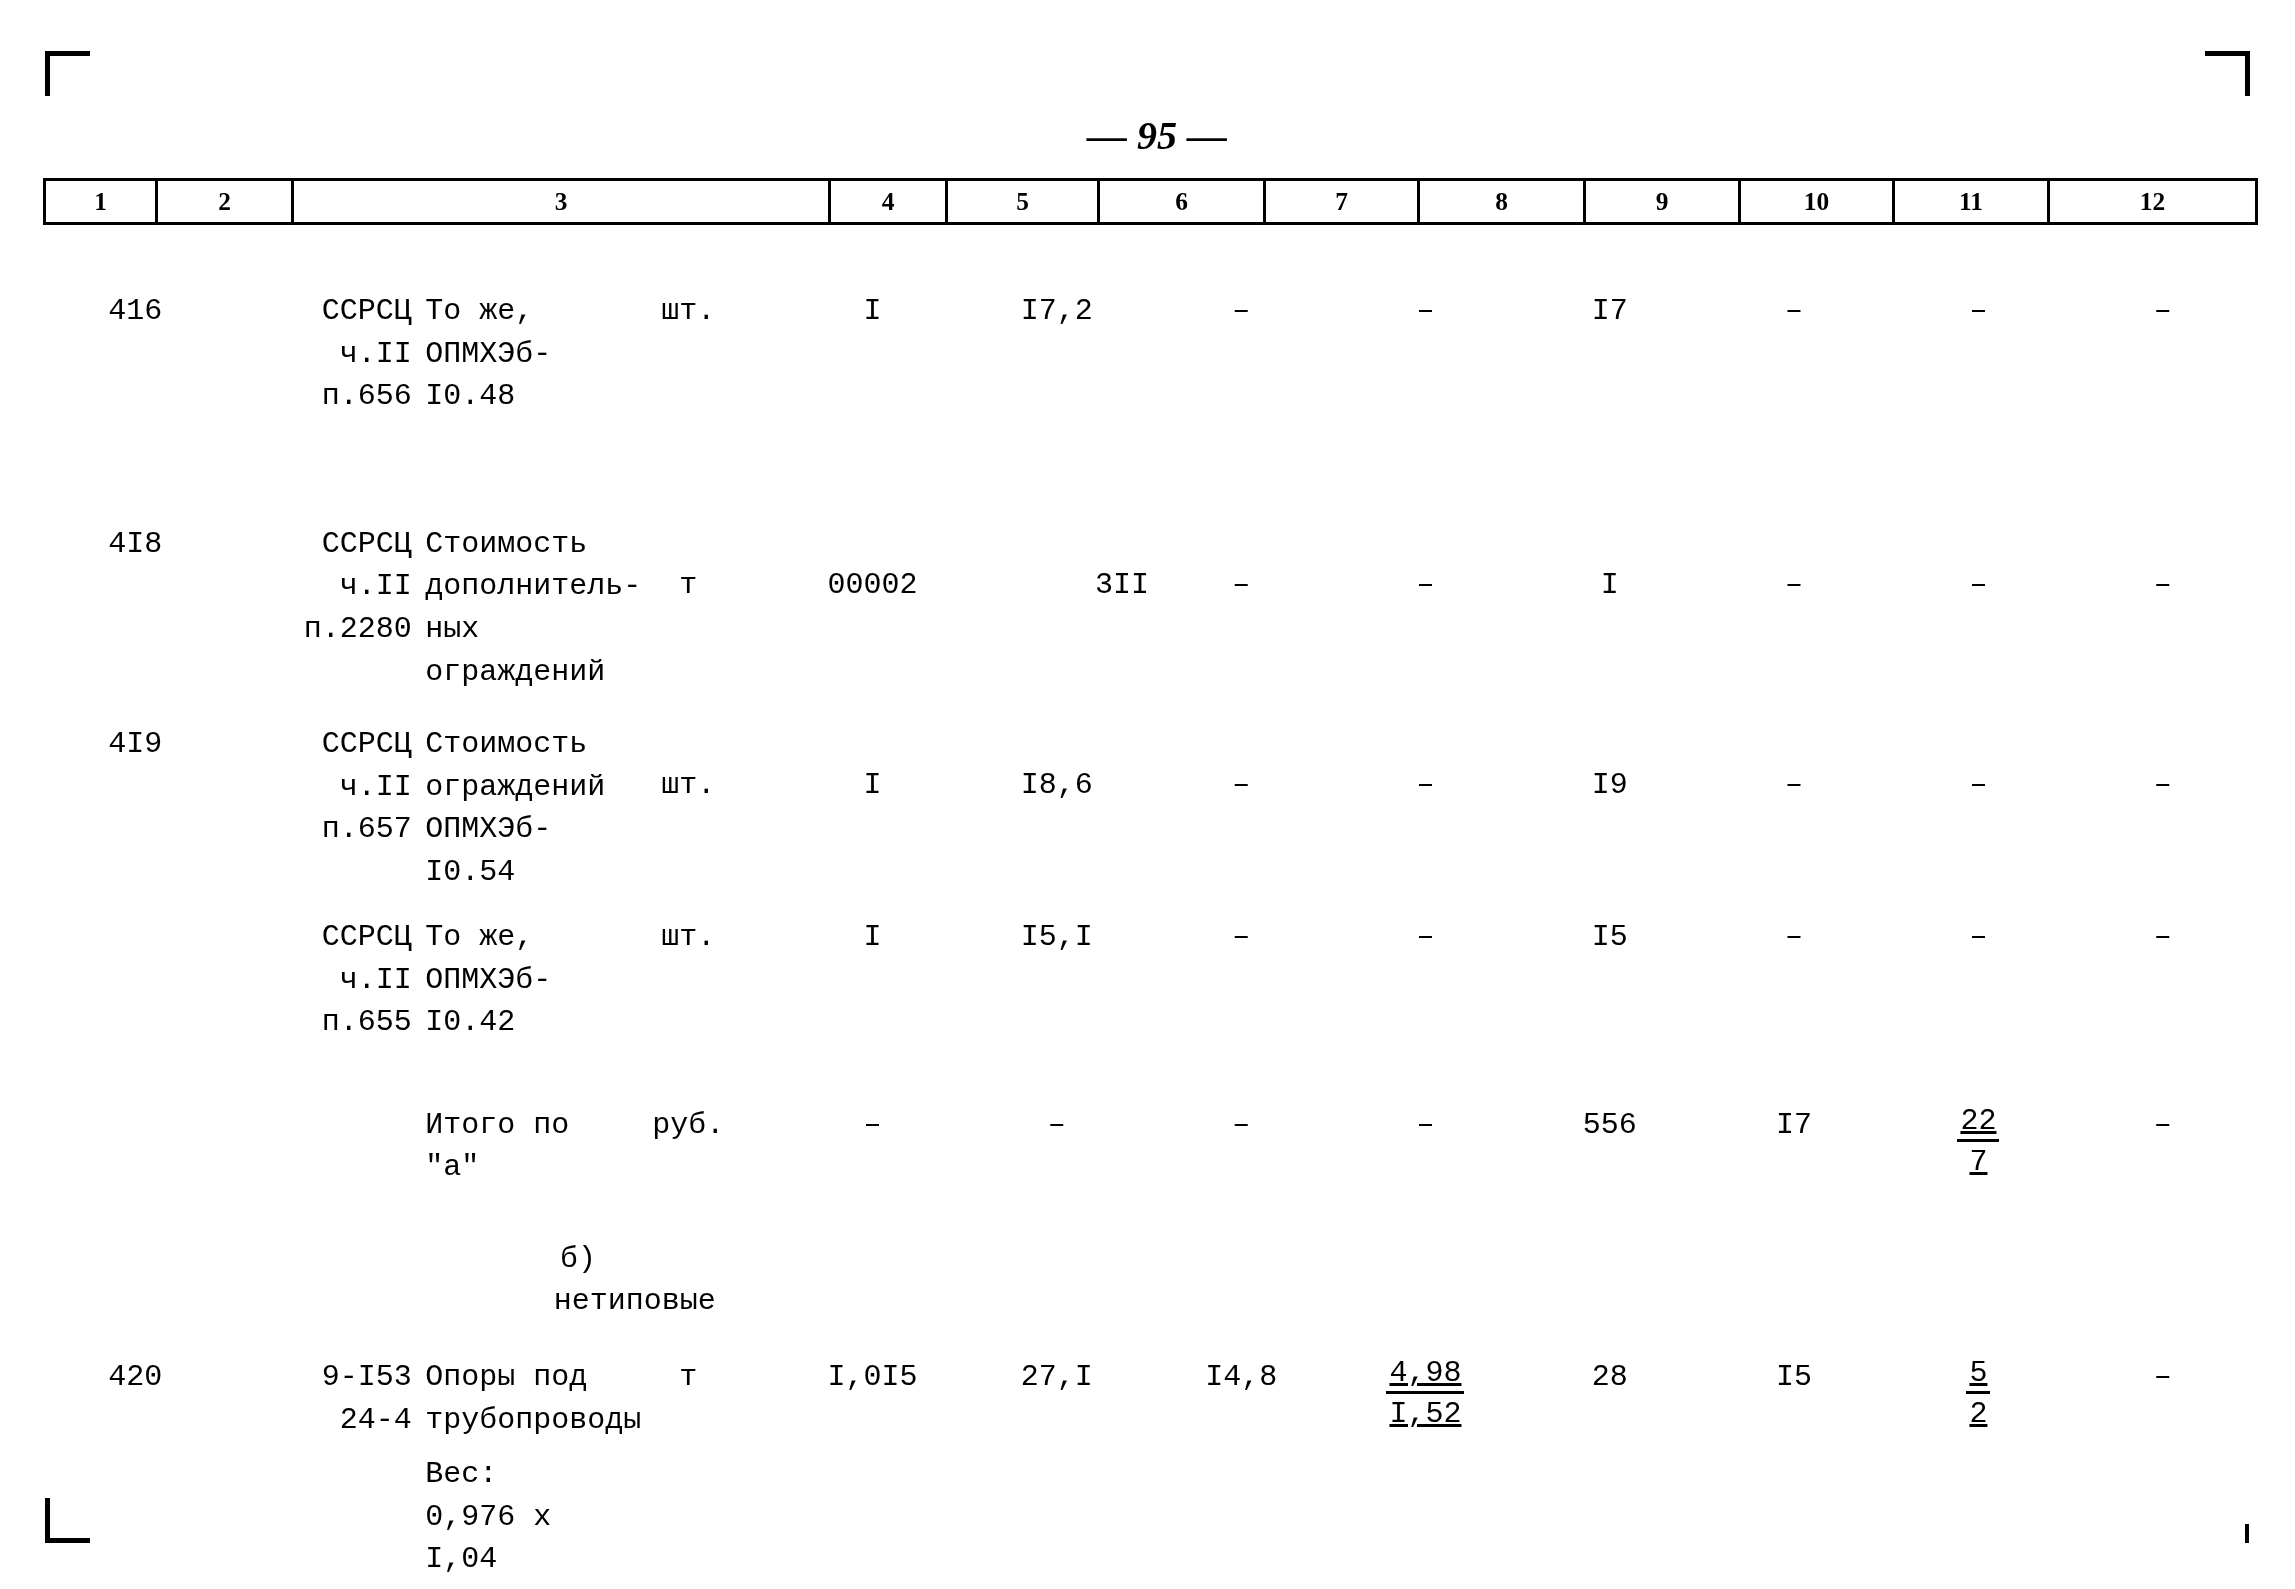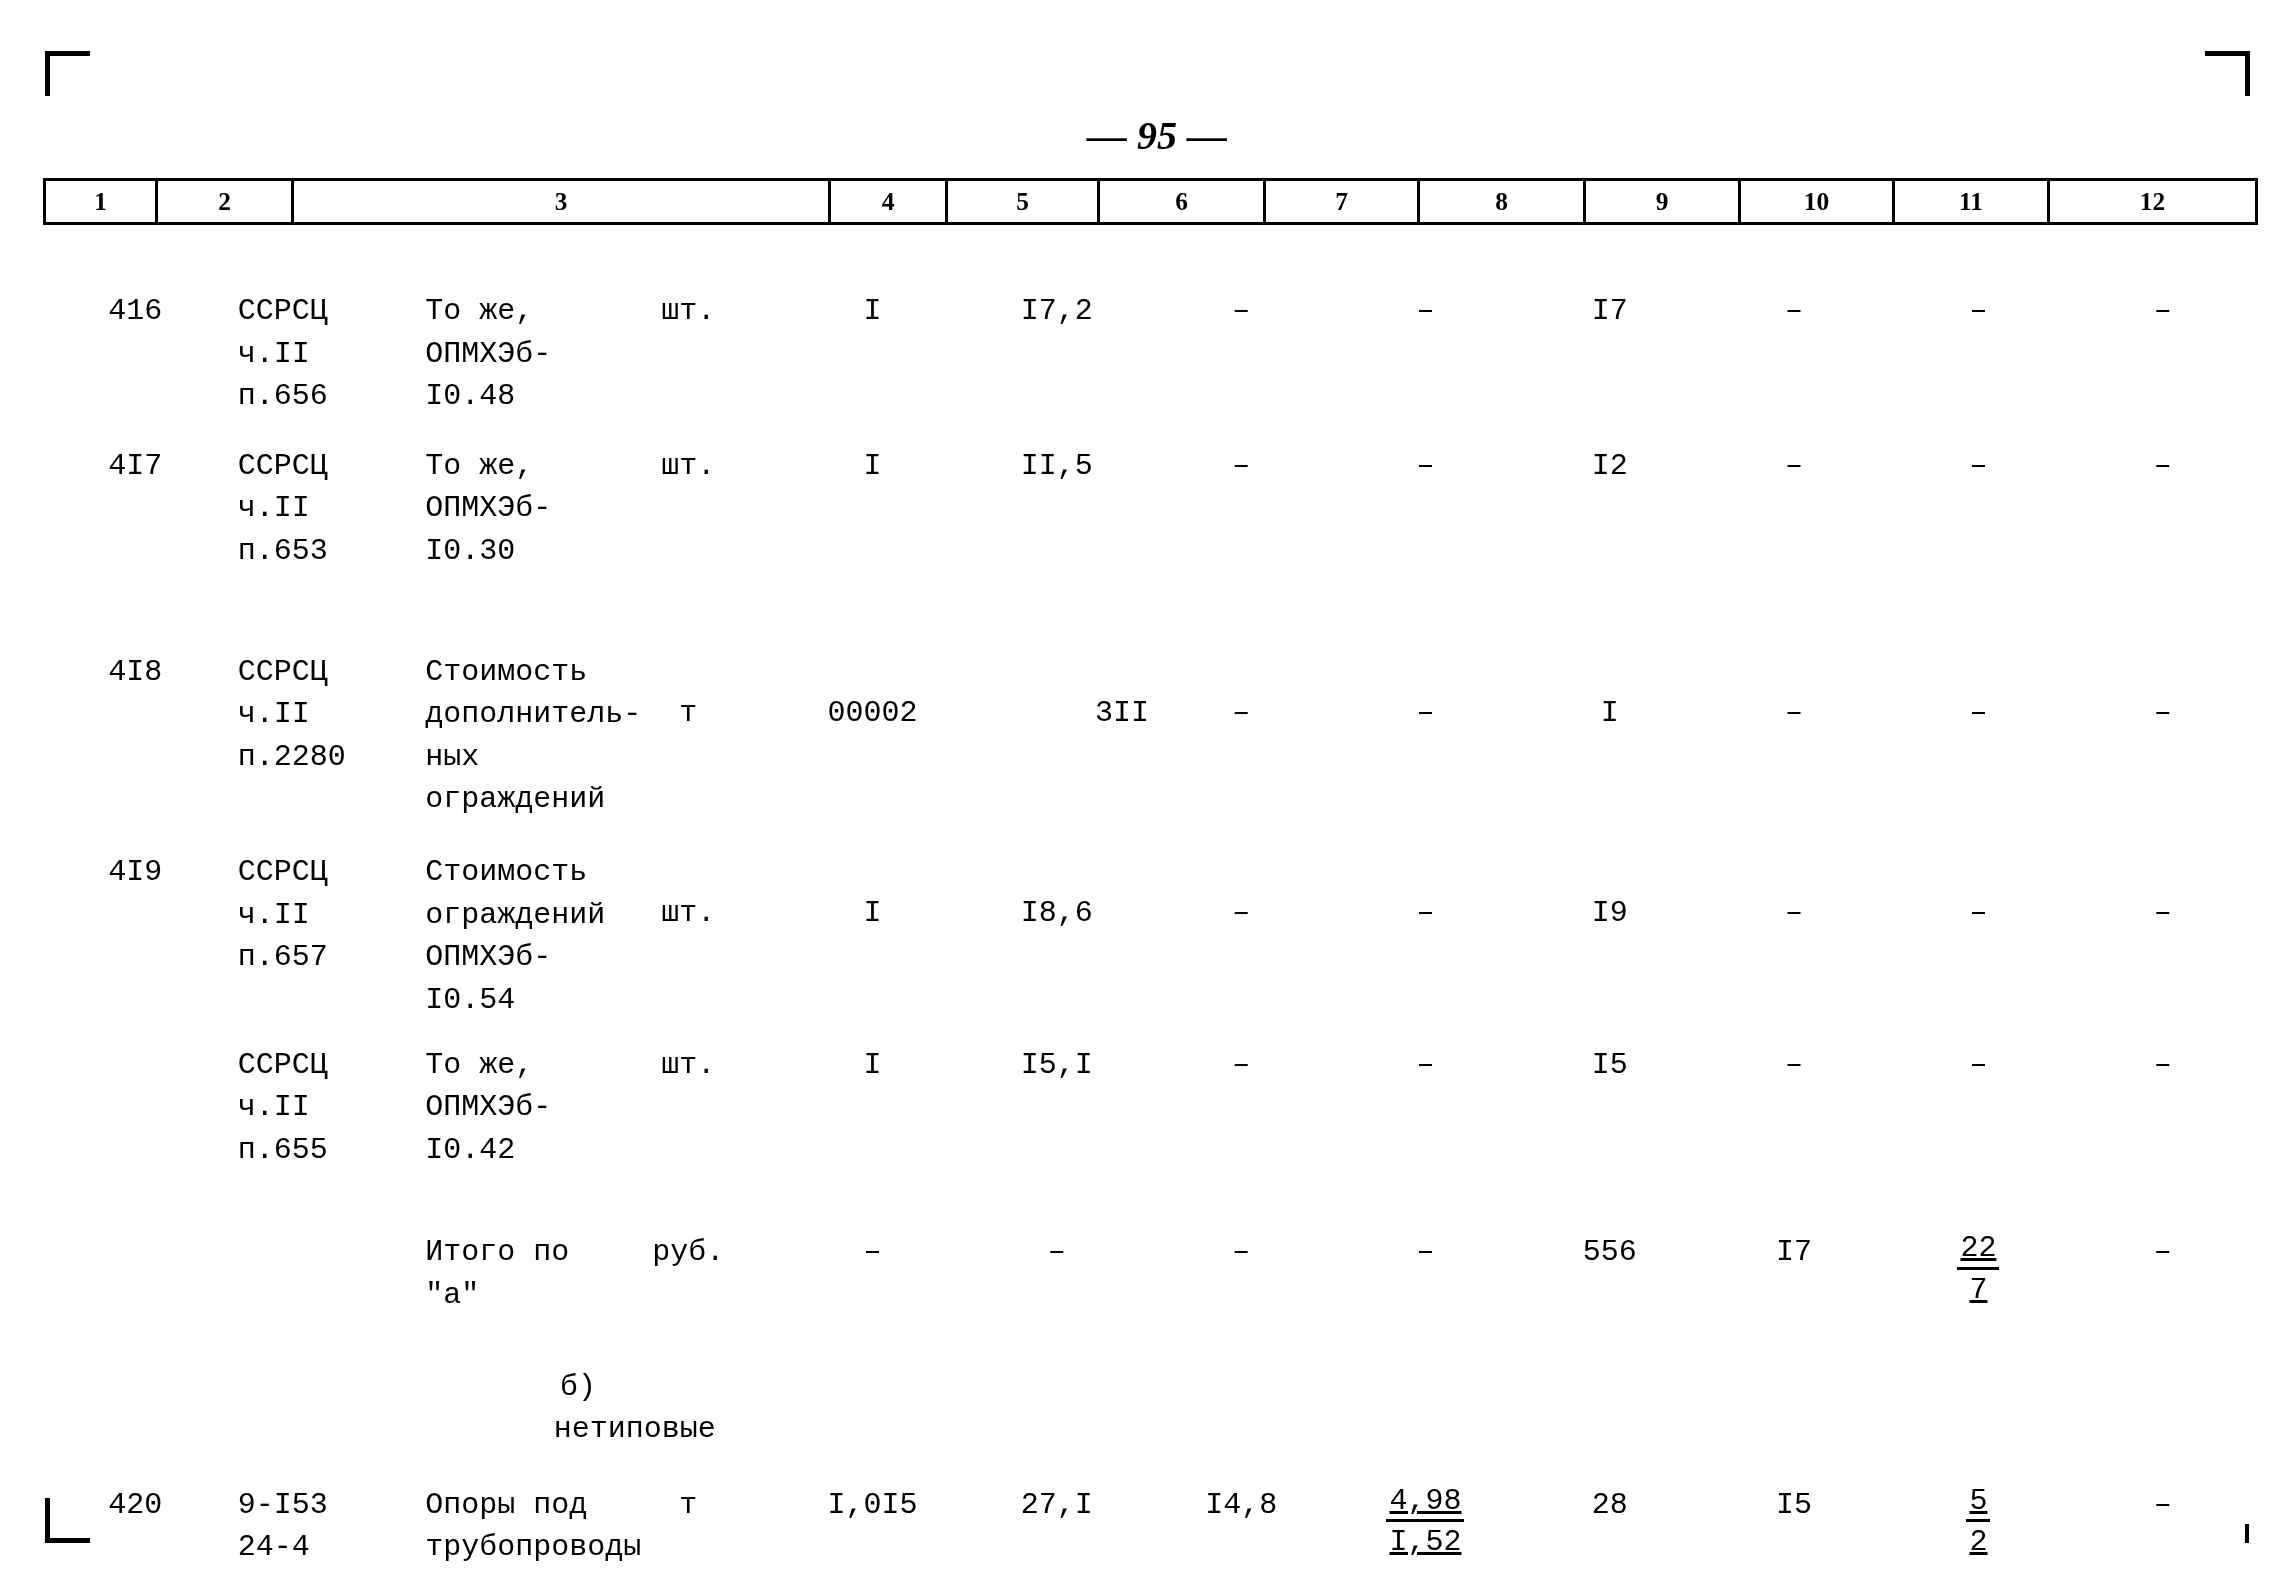--- a/index.html
+++ b/index.html
@@ -55,21 +55,21 @@
 
   .body-tbl{
     position:absolute;left:43px;top:247px;width:2212px;
     border-collapse:collapse;table-layout:fixed;
   }
   .body-tbl td{
     vertical-align:top;padding:0;
     font-size:30px;line-height:1.42;
   }
   .c-num{text-align:center;}
-  .c-code{text-align:left;padding-left:10.5px !important;}
+  .c-code{text-align:right;padding-left:10.5px !important;}
   .c-name{text-align:left;padding-left:13.5px !important;white-space:pre-line;}
   .c-unit{text-align:center;}
   .c-val{text-align:center;}
 
   .spacer-lg td{height:43px;}
   .spacer-md td{height:27px;}
   .spacer-sm td{height:16.4px;}
 
   .frac{display:inline-block;text-align:center;line-height:1.18;text-decoration:underline;}
   .frac .top{display:block;border-bottom:3px solid #000;padding:0 3px;}
@@ -161,36 +161,20 @@
       <td class="c-val">I7</td>
       <td class="c-val">–</td>
       <td class="c-val">–</td>
       <td class="c-val">–</td>
     </tr>
 
     <tr class="spacer-md">
           <td colspan="12"></td>
         </tr>
 
-    <tr>
-      <td class="c-num">4I7</td>
-      <td class="c-code" style="white-space:pre-line">ССРСЦ
-ч.II
-п.653</td>
-      <td class="c-name">То же, ОПМХЭб-I0.30</td>
-      <td class="c-unit">шт.</td>
-      <td class="c-val">I</td>
-      <td class="c-val">II,5</td>
-      <td class="c-val">–</td>
-      <td class="c-val">–</td>
-      <td class="c-val">I2</td>
-      <td class="c-val">–</td>
-      <td class="c-val">–</td>
-      <td class="c-val">–</td>
-    </tr>
 
     <tr class="spacer-lg">
           <td colspan="12" style="height:78px"></td>
         </tr>
 
     <tr>
       <td class="c-num">4I8</td>
       <td class="c-code" style="white-space:pre-line">ССРСЦ
 ч.II
 п.2280</td>

